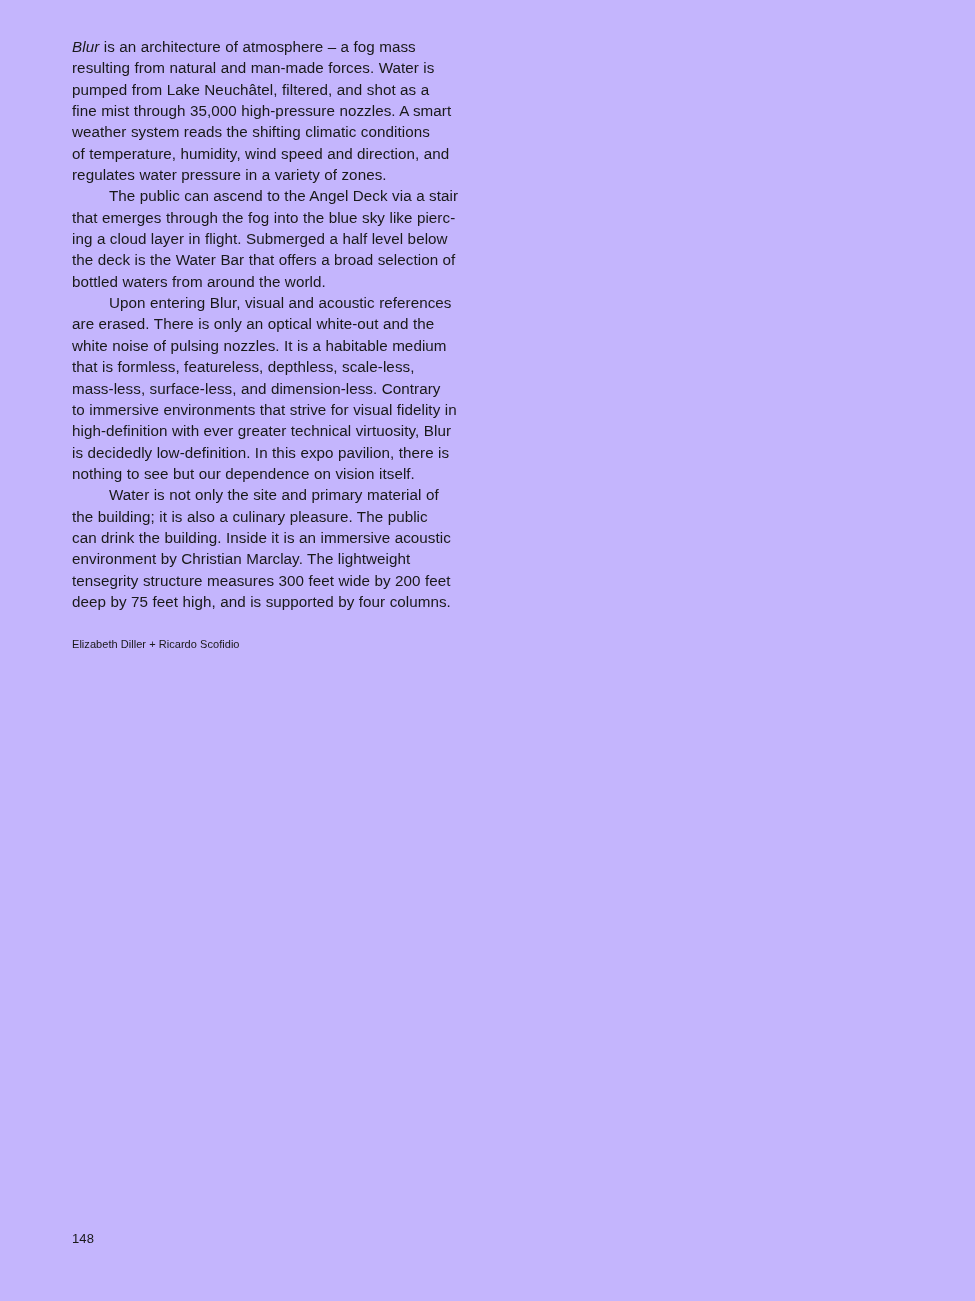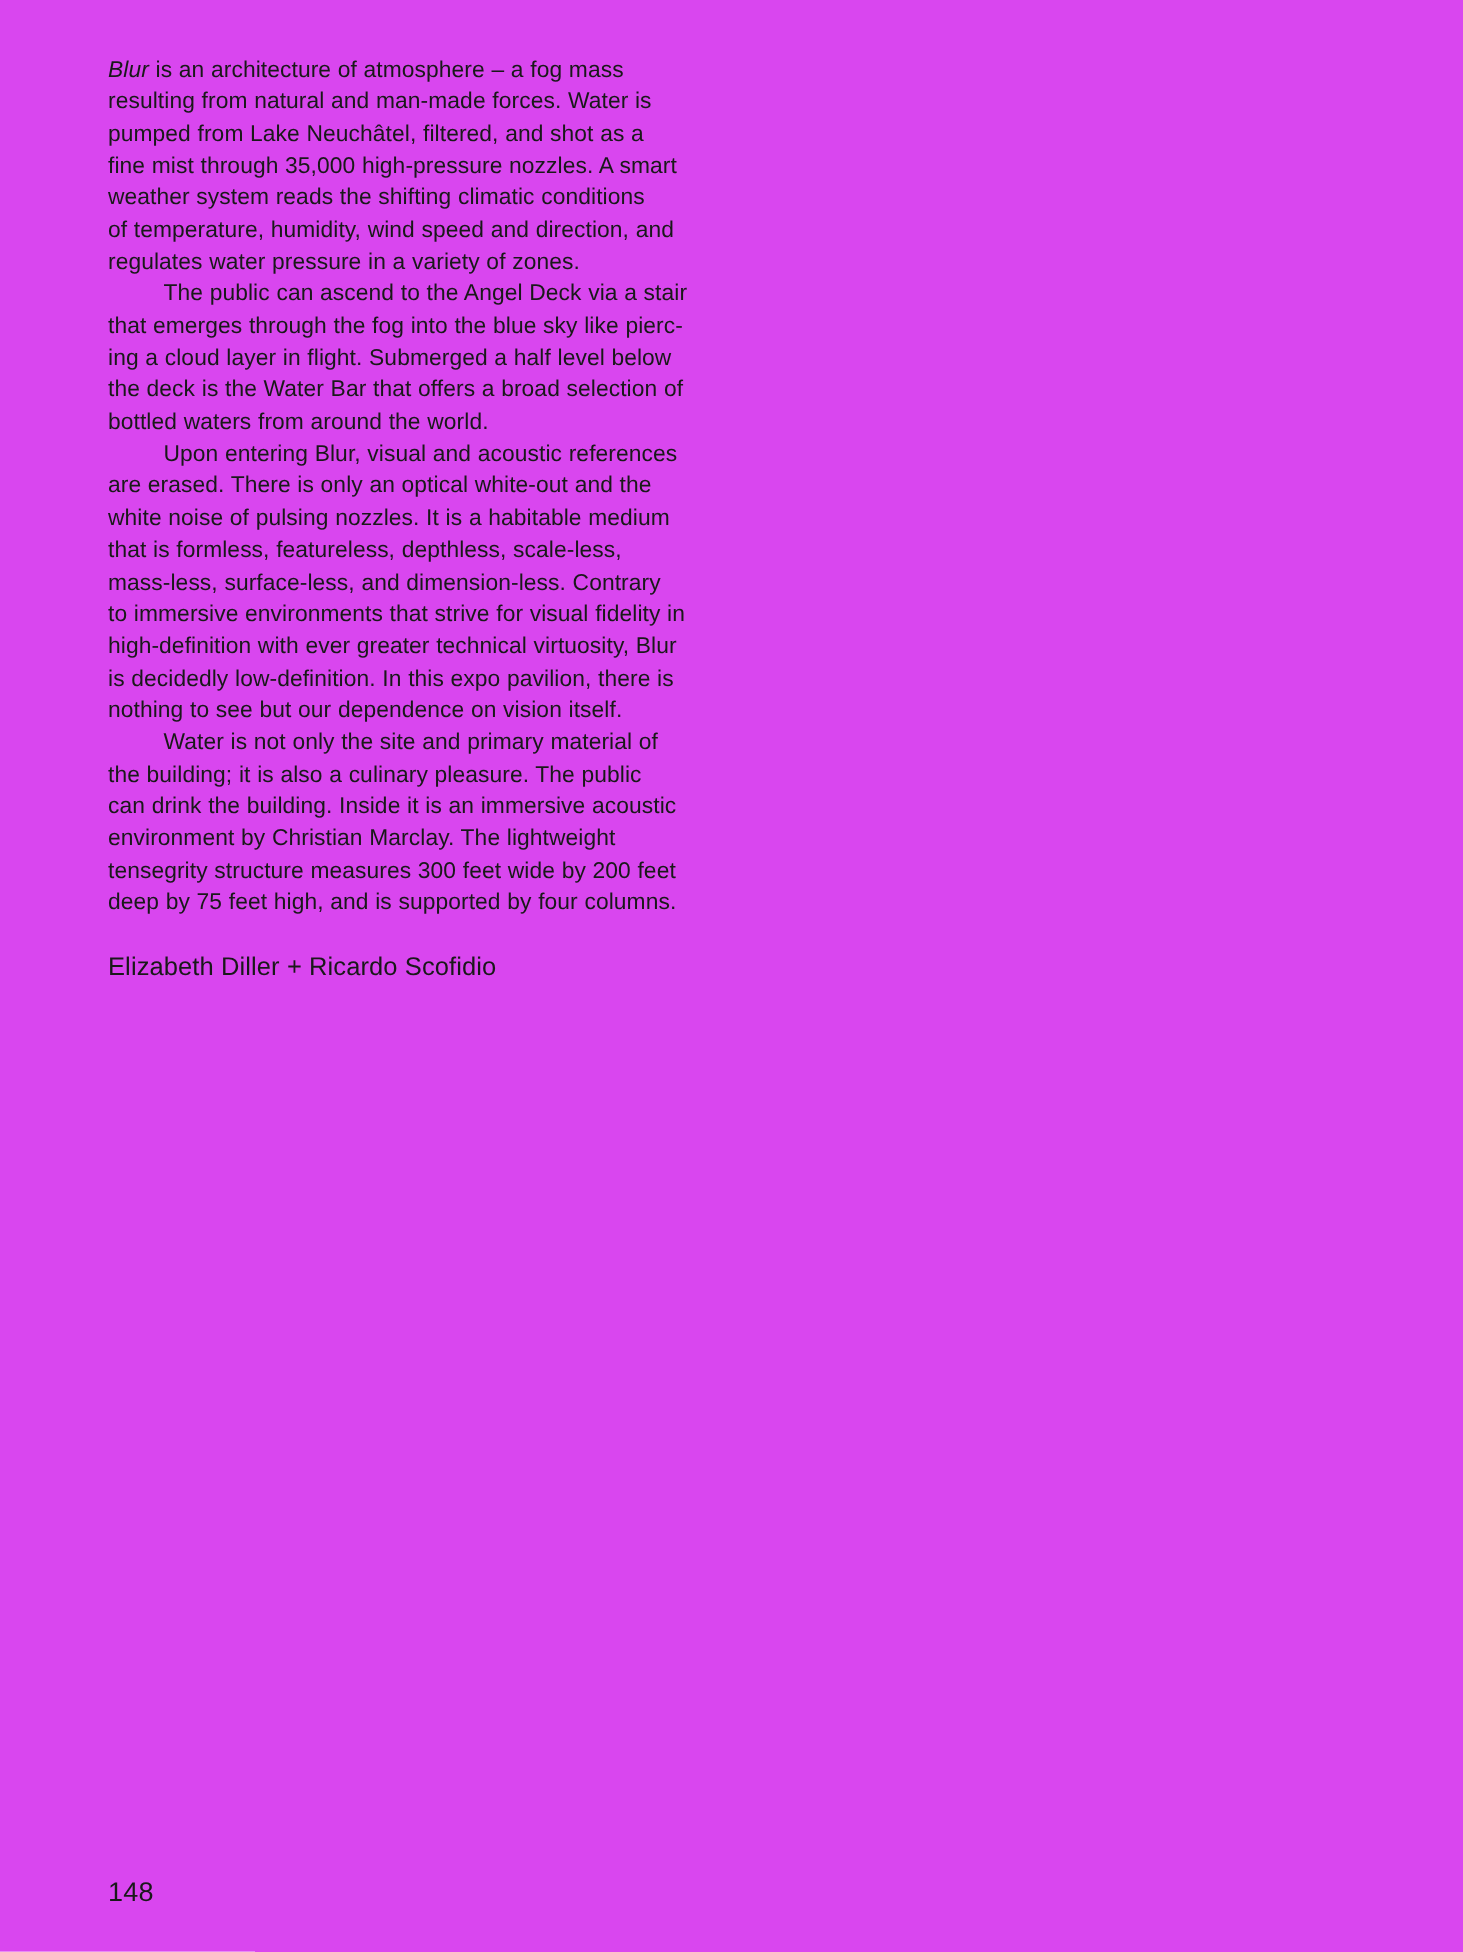--- a/index.html
+++ b/index.html
@@ -14,21 +14,21 @@
     position: relative;
     overflow: hidden;
     font-family: "Liberation Sans", "DejaVu Sans", sans-serif;
     color: #191919;
     -webkit-font-smoothing: antialiased;
   }
 
   .page {
     position: absolute;
     inset: 0;
-    background: #d946ef;
+    background: #c4b5fd;
   }
 
   .text-column {
     position: absolute;
     left: 72px;
     top: 36px;
     width: 404px;
   }
 
   .para {
@@ -51,36 +51,35 @@
     width: 37px;
   }
 
   .italic {
     font-style: italic;
   }
 
   .byline {
     margin: 0;
     margin-top: 21.35px;
-    font-size: 17px;
+    font-size: 11px;
     line-height: 21.35px;
     letter-spacing: 0.004em;
     color: #191919;
     white-space: pre-wrap;
   }
 
   .folio {
     position: absolute;
     left: 72px;
     top: 1231px;
-    font-size: 18px;
+    font-size: 13px;
     line-height: 16px;
     letter-spacing: 0.01em;
     color: #191919;
-    margin-top: 22px;
   }
 </style>
 </head>
 <body>
 
 <div class="page">
 
   <div class="text-column">
 
     <p class="para"><span class="italic">Blur</span><span> is an architecture of atmosphere – a fog mass

